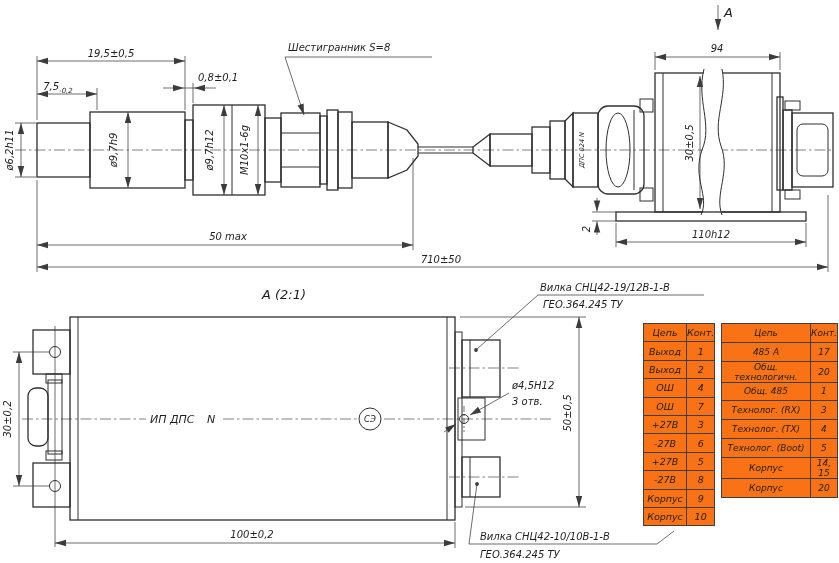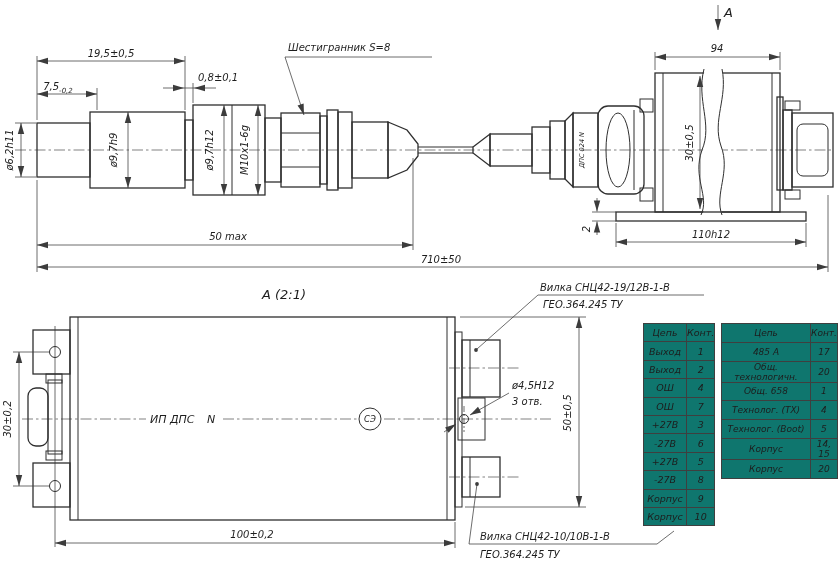--- a/index.html
+++ b/index.html
@@ -7,21 +7,21 @@
          font-family:"DejaVu Sans",sans-serif;}
   svg{position:absolute;left:0;top:0;}
   .c  {stroke:#2f2f2f;stroke-width:1.3;fill:none;}
   .c2 {stroke:#2f2f2f;stroke-width:1;fill:none;}
   .d  {stroke:#3c3c3c;stroke-width:0.75;fill:none;}
   .cl {stroke:#4a4a4a;stroke-width:0.7;fill:none;stroke-dasharray:11 3 2.5 3;}
   .t  {font:italic 10px "DejaVu Sans",sans-serif;fill:#1d1d1d;}
   .ts {font:italic 8.5px "DejaVu Sans",sans-serif;fill:#1d1d1d;}
   .tt {font:italic 6.5px "DejaVu Sans",sans-serif;fill:#1d1d1d;}
   .tb {font:italic 13px "DejaVu Sans",sans-serif;fill:#1d1d1d;}
-  .pin-table{position:absolute;border-collapse:collapse;background:#0f766e;border:1.5px solid #3b3b3b;}
+  .pin-table{position:absolute;border-collapse:collapse;background:#f97316;border:1.5px solid #3b3b3b;}
   .pin-table th,.pin-table td{border:1px solid #3f3f3f;font:italic 9.5px "DejaVu Sans",sans-serif;
        color:#1d1d1d;text-align:center;padding:0;font-weight:normal;}
   .tbl-l th,.tbl-l td{height:17.4px;}
   .tbl-r th,.tbl-r td{height:17.8px;font-size:9px;}
 </style>
 </head>
 <body>
 
 <div class="stage">
 
@@ -303,22 +303,26 @@
   </tr>
   <tr>
           <td>485 А</td>
           <td>17</td>
         </tr>
   <tr>
           <td>Общ. технологичн.</td>
           <td>20</td>
         </tr>
   <tr>
-          <td>Общ. 658</td>
+          <td>Общ. 485</td>
           <td>1</td>
+        </tr>
+  <tr>
+          <td>Технолог. (RX)</td>
+          <td>3</td>
         </tr>
   <tr>
           <td>Технолог. (TX)</td>
           <td>4</td>
         </tr>
   <tr>
           <td>Технолог. (Boot)</td>
           <td>5</td>
         </tr>
   <tr>

